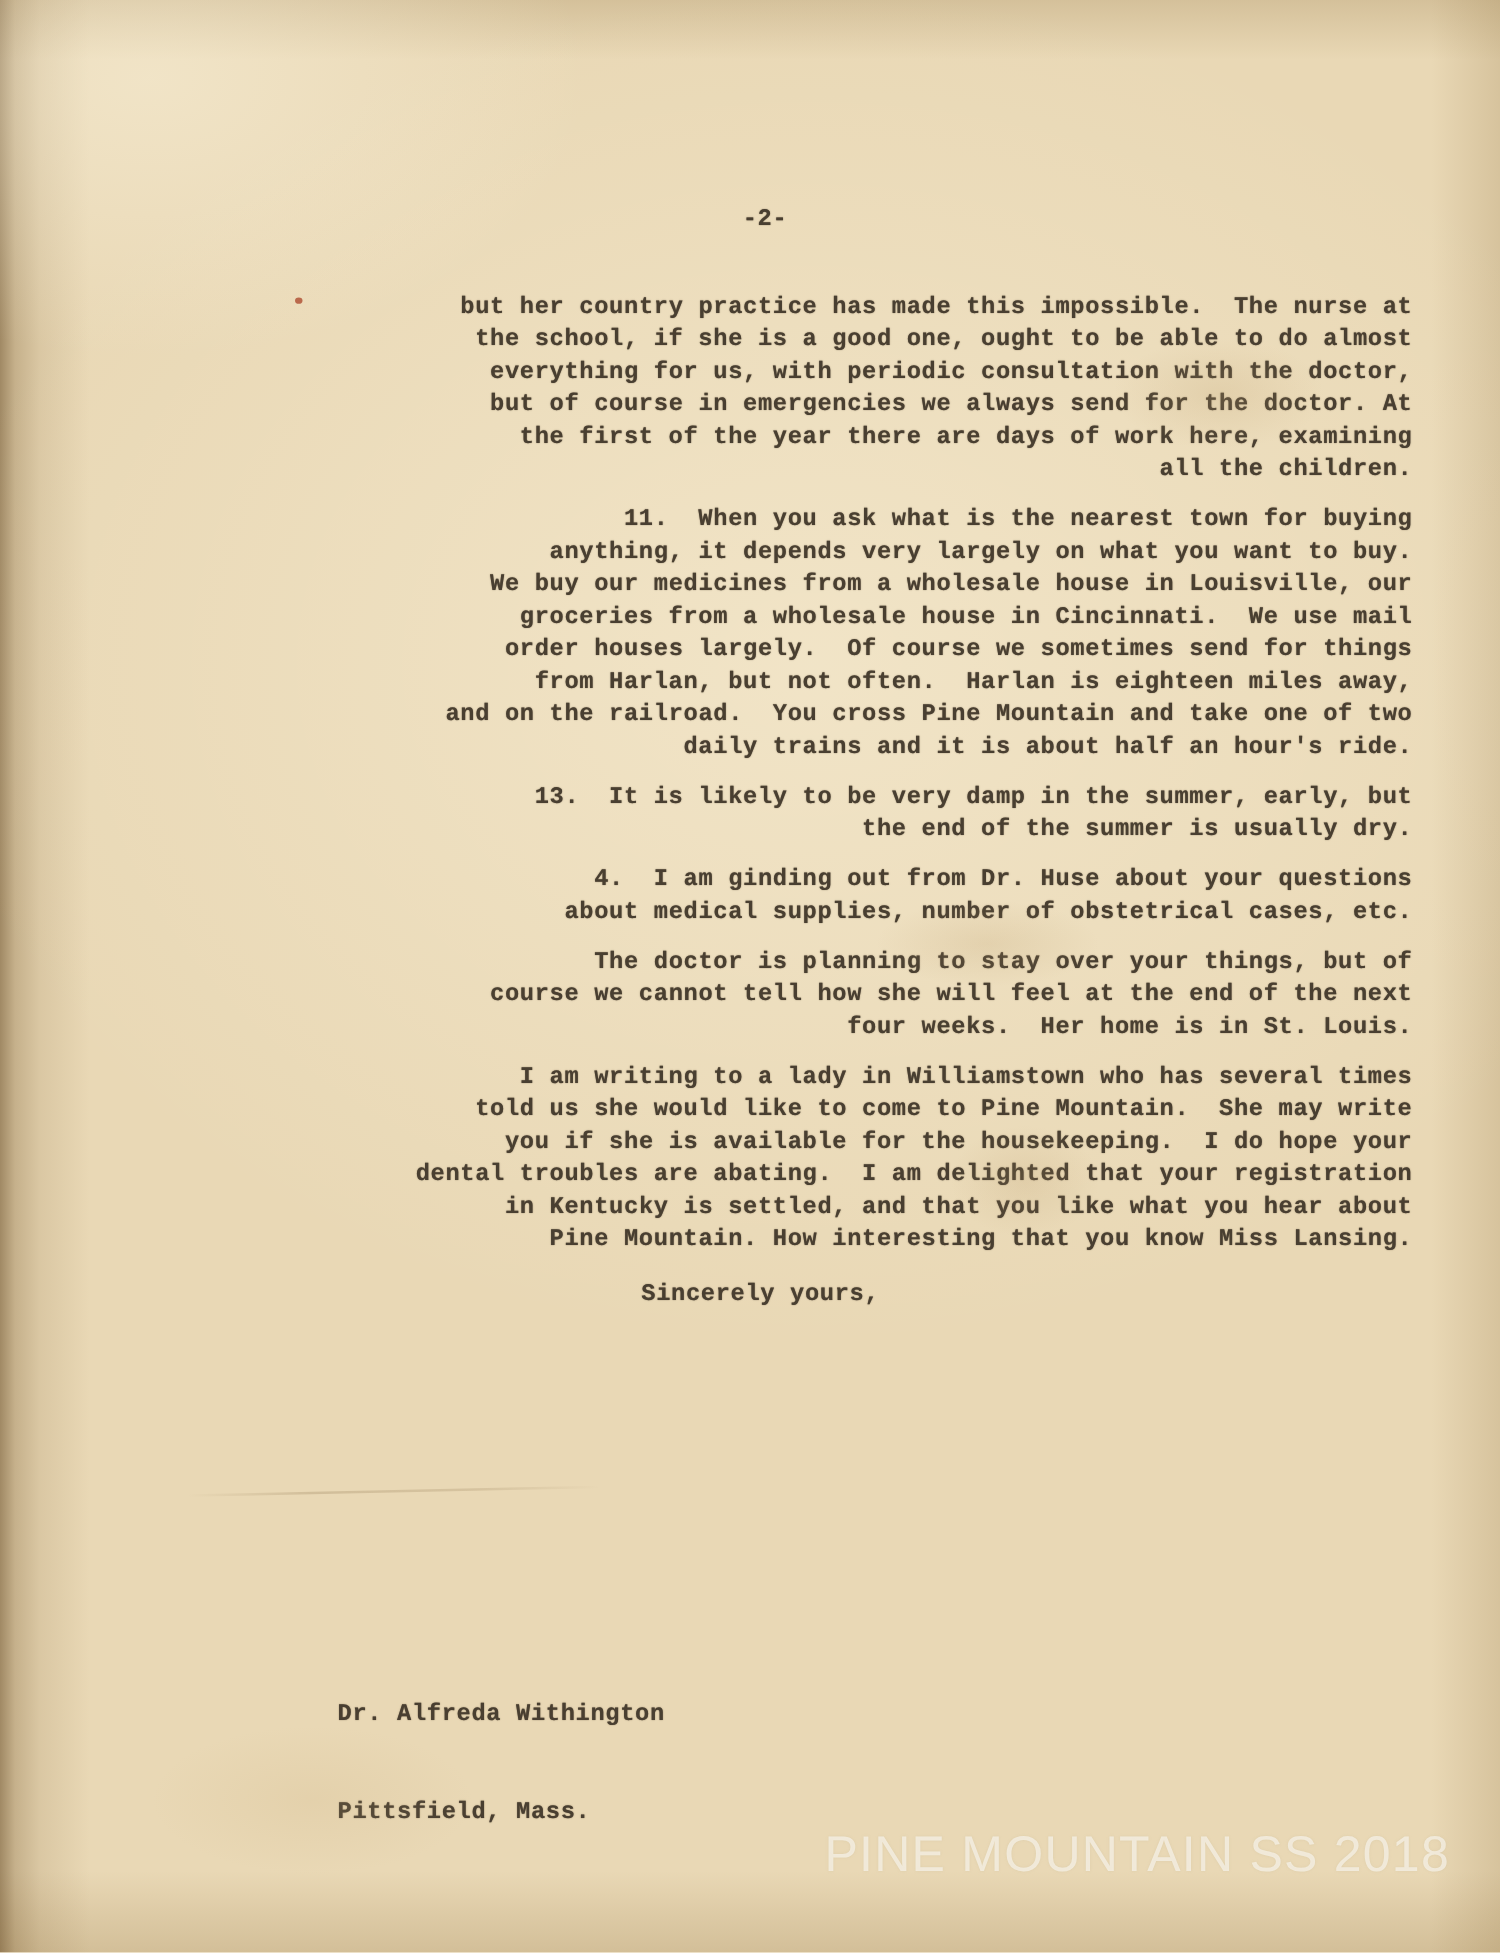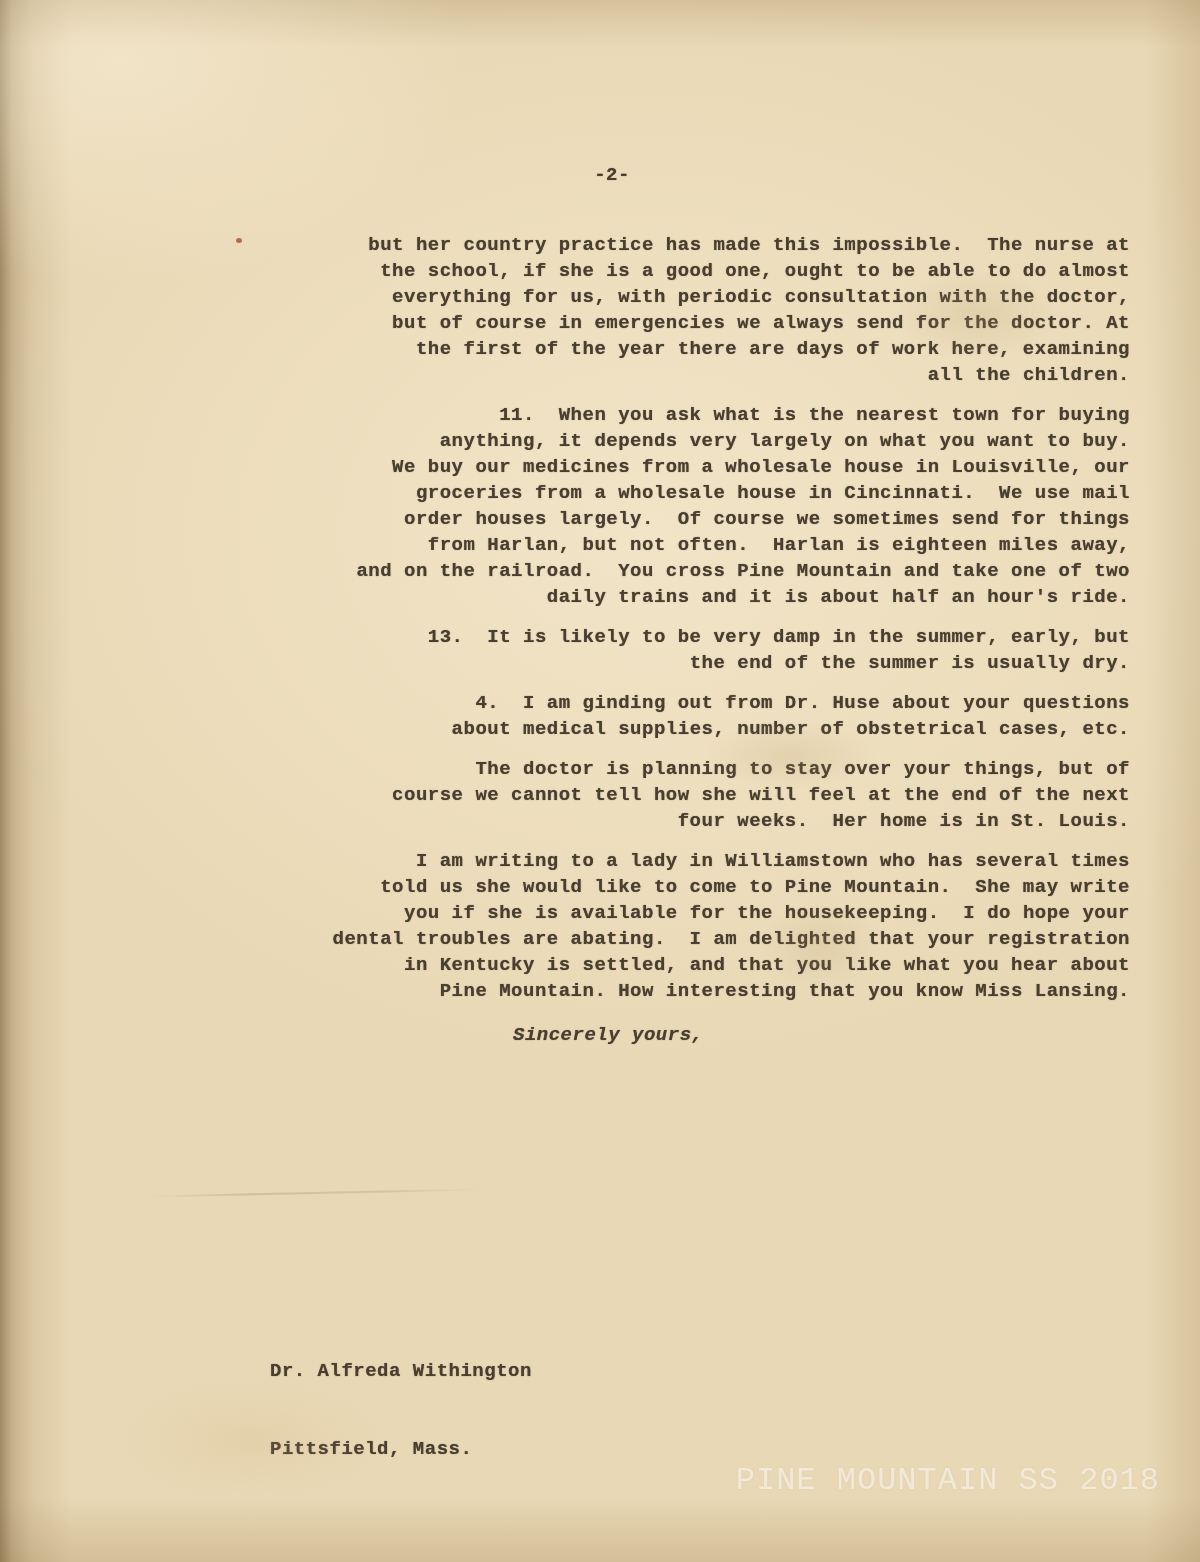--- a/index.html
+++ b/index.html
@@ -46,34 +46,33 @@
     top: 232px;
     left: 270px;
     width: 860px;
   }
   .para {
     margin: 0 0 14px 0;
     text-align: right;
   }
   .closing {
     margin: 18px 0 16px 243px;
-    font-style: italic;
   }
   .recipient {
     position: absolute;
     top: 1306px;
     left: 270px;
     font-family: Liberation Mono, monospace;
   }
   .watermark {
     position: absolute;
     top: 1462px;
     right: 40px;
-    font-family: Liberation Mono, monospace;
-    font-size: 32px;
+    font-family: Liberation Sans, sans-serif;
+    font-size: 40px;
     font-weight: 400;
     letter-spacing: 1px;
     color: rgba(255,255,255,0.55);
     text-shadow: 0 0 2px rgba(200,185,150,0.35);
   }
   .red-speck {
     position: absolute;
     top: 238px;
     left: 236px;
     width: 6px;

